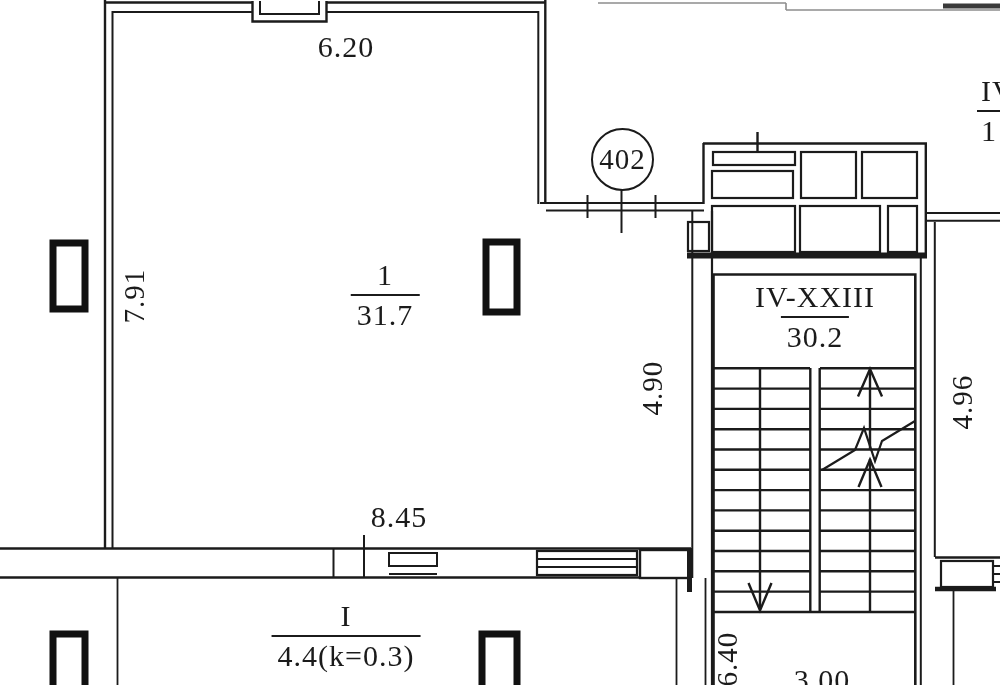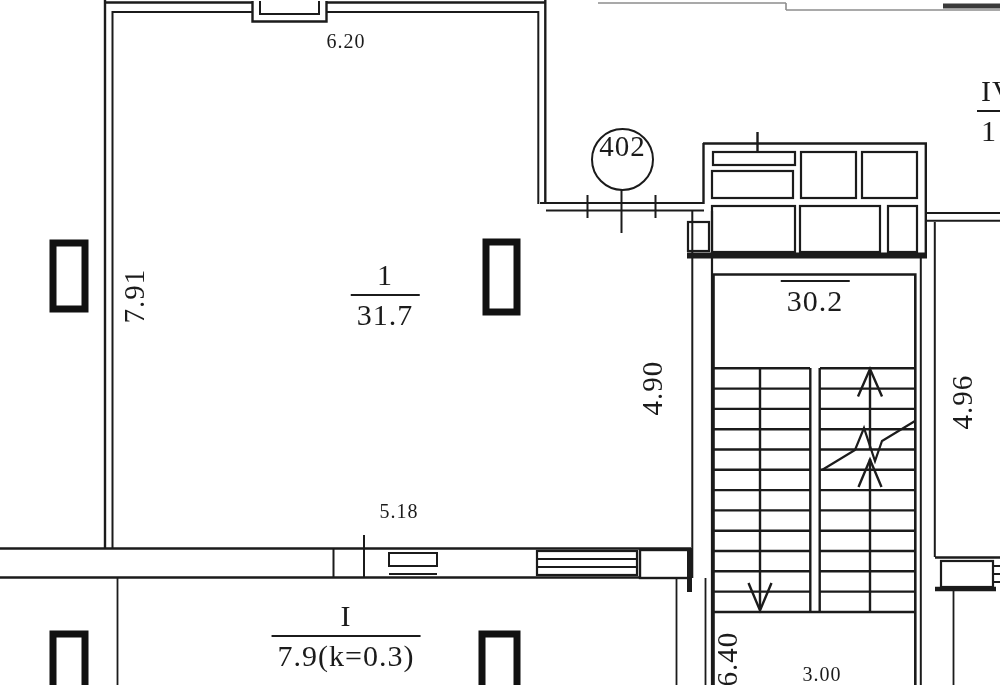--- a/index.html
+++ b/index.html
@@ -4,40 +4,40 @@
 <style>
   html,body{margin:0;padding:0;background:#fff;}
   .plan{
     position:relative;width:1000px;height:685px;background:#ffffff;
     overflow:hidden;
     font-family:"Liberation Serif","DejaVu Serif",serif;
     color:#1b1b1b;
   }
   .plan svg{position:absolute;left:0;top:0;}
   .dim{
-    position:absolute;font-size:20px;letter-spacing:1px;white-space:nowrap;
+    position:absolute;font-size:30px;letter-spacing:1px;white-space:nowrap;
     transform:translateX(-50%);line-height:1.1;
   }
   .vdim{
     position:absolute;width:96px;height:34px;line-height:34px;text-align:center;
     font-size:29px;letter-spacing:1px;white-space:nowrap;
     transform:rotate(-90deg);
   }
   .fraction{
     position:absolute;display:flex;flex-direction:column;align-items:center;
     transform:translateX(-50%);font-size:30px;line-height:1.15;text-align:center;
     letter-spacing:1px;
   }
   .fraction .num{padding:0 4px 1px;display:block;}
   .fraction .den{border-top:2.6px solid #1b1b1b;padding:2px 6px 0;display:block;}
   .fraction.clip-right{transform:none;align-items:flex-start;text-align:left;}
   .fraction.clip-right .den{padding:2px 26px 0 4px;}
   .badge{
     position:absolute;width:59px;height:59px;border:2.6px solid #1b1b1b;
-    border-radius:50%;display:flex;justify-content:center;
+    border-radius:50%;display:flex;align-items:center;justify-content:center;
     font-size:29px;background:#ffffff;letter-spacing:1px;
   }
 </style>
 </head>
 <body>
 
 <div class="plan">
 
   <svg viewBox="0 0 1000 685" width="1000" height="685">
 
@@ -144,40 +144,41 @@
       <rect x="486" y="242" width="31" height="70"></rect>
       <rect x="53" y="634" width="32" height="70"></rect>
       <rect x="482" y="634" width="35" height="70"></rect>
     </g>
   </svg>
 
   <div class="dim" style="left:346px;top:30px">6.20</div>
   <div class="vdim" style="left:86px;top:279px">7.91</div>
   <div class="vdim" style="left:604px;top:371px">4.90</div>
   <div class="vdim" style="left:914px;top:385px">4.96</div>
-  <div class="dim" style="left:399px;top:500px">5.18</div>
+  <div class="dim" style="left:399px;top:500px">8.45</div>
   <div class="vdim" style="left:679px;top:642px">6.40</div>
   <div class="dim" style="left:822px;top:663px">3.00</div>
 
   <div class="badge" style="left:591px;top:128px">
     <span>402</span>
   </div>
 
   <div class="fraction" style="left:385px;top:258px">
     <span class="num">1</span>
     <span class="den">31.7</span>
   </div>
 
   <div class="fraction" style="left:815px;top:280px">
+    <span class="num">IV-XXIII</span>
     <span class="den">30.2</span>
   </div>
 
   <div class="fraction" style="left:346px;top:599px">
     <span class="num">I</span>
-    <span class="den">7.9(k=0.3)</span>
+    <span class="den">4.4(k=0.3)</span>
   </div>
 
   <div class="fraction clip-right" style="left:977px;top:74px">
     <span class="num">IV</span>
     <span class="den">1</span>
   </div>
 
 </div>
 
 </body></html>

